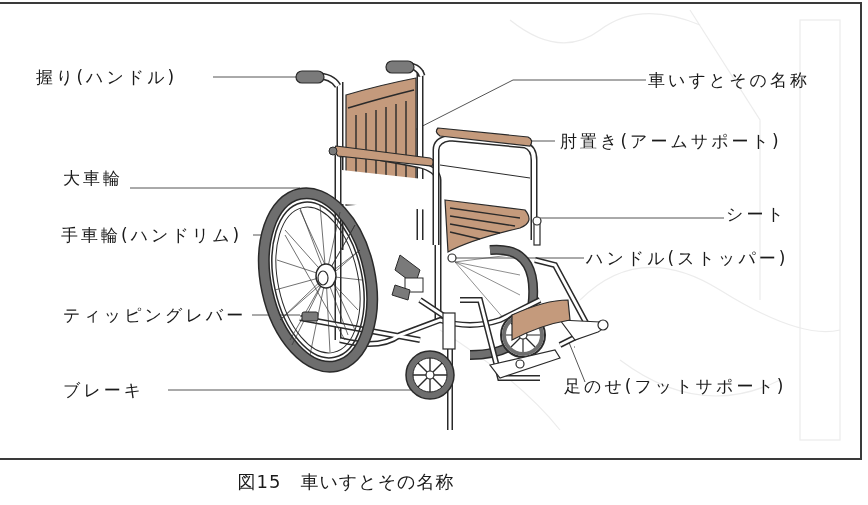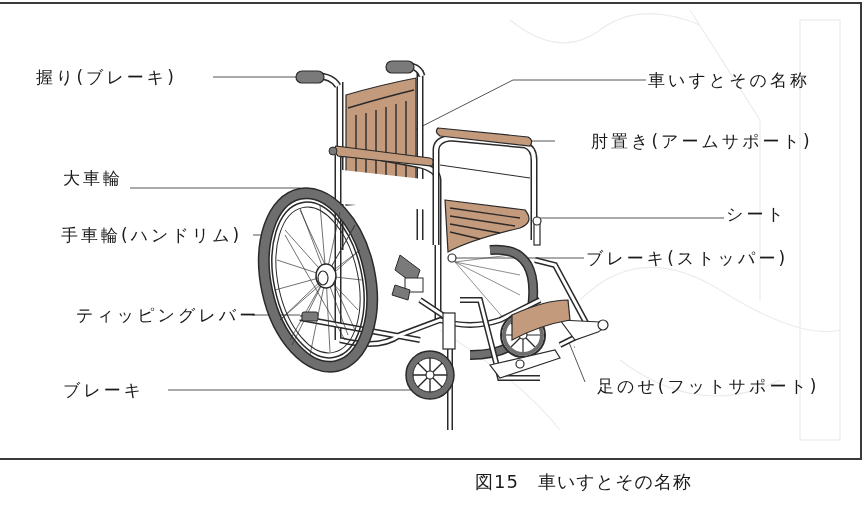--- a/index.html
+++ b/index.html
@@ -4,21 +4,21 @@
 <style>
   html, body { margin: 0; padding: 0; background: #ffffff; }
   body { width: 868px; height: 505px; position: relative; overflow: hidden;
          font-family: "DejaVu Sans", sans-serif; color: #1a1a1a; }
   .frame { position: absolute; left: -2px; top: 2px; width: 864px; height: 458px;
            border-top: 2px solid #3a3a3a; border-right: 2px solid #3a3a3a; border-bottom: 2px solid #3a3a3a;
            box-sizing: border-box; }
   .ghost { position: absolute; left: 0; top: 0; width: 868px; height: 460px; }
   .art { position: absolute; left: 0; top: 0; width: 868px; height: 460px; }
   .label { position: absolute; font-size: 17px; letter-spacing: 3px; white-space: nowrap; line-height: 20px; }
-  .caption { position: absolute; left: 0; width: 692px; top: 470px; text-align: right;
+  .caption { position: absolute; left: 0; width: 692px; top: 470px; text-align: center;
              font-size: 18px; letter-spacing: 1px; }
 </style>
 </head>
 <body>
 
 <div class="frame"></div>
 
 <svg class="ghost" viewBox="0 0 868 460">
   <g stroke="#ececec" fill="none" stroke-width="1.2">
     <path d="M510 20 Q560 60 600 30 T700 25"></path>
@@ -203,25 +203,25 @@
     <path d="M400 255 L420 270 L415 285 L395 270 Z" fill="#7a7a7a" stroke="#2a2a2a" stroke-width="1"></path>
     <rect x="405" y="278" width="18" height="14" fill="#fff" stroke="#2a2a2a" stroke-width="1"></rect>
     <path d="M395 285 L410 290 L408 300 L392 295 Z" fill="#7a7a7a" stroke="#2a2a2a" stroke-width="1"></path>
     <circle cx="452" cy="258" r="4" fill="#fff" stroke="#2a2a2a" stroke-width="1.2"></circle>
   </g>
   <g>
     <rect x="302" y="312" width="16" height="9" rx="2" fill="#7a7a7a" stroke="#2a2a2a" stroke-width="1"></rect>
   </g>
 </svg>
 
-<div class="label" style="left:36px; top:67px;">握り(ブレーキ)</div>
+<div class="label" style="left:36px; top:67px;">握り(ハンドル)</div>
 <div class="label" style="left:63px; top:168px;">大車輪</div>
 <div class="label" style="left:61px; top:225px;">手車輪(ハンドリム)</div>
-<div class="label" style="left:76px; top:305px;">ティッピングレバー</div>
+<div class="label" style="left:63px; top:305px;">ティッピングレバー</div>
 <div class="label" style="left:63px; top:380px;">ブレーキ</div>
 
 <div class="label" style="left:648px; top:70px;">車いすとその名称</div>
-<div class="label" style="left:560px; top:131px;margin-left:31px;">肘置き(アームサポート)</div>
+<div class="label" style="left:560px; top:131px;">肘置き(アームサポート)</div>
 <div class="label" style="left:726px; top:204px;">シート</div>
-<div class="label" style="left:586px; top:248px;">ブレーキ(ストッパー)</div>
-<div class="label" style="left:564px; top:376px;margin-left:33px;">足のせ(フットサポート)</div>
+<div class="label" style="left:586px; top:248px;">ハンドル(ストッパー)</div>
+<div class="label" style="left:564px; top:376px;">足のせ(フットサポート)</div>
 
 <div class="caption">図15　車いすとその名称</div>
 
 </body></html>

